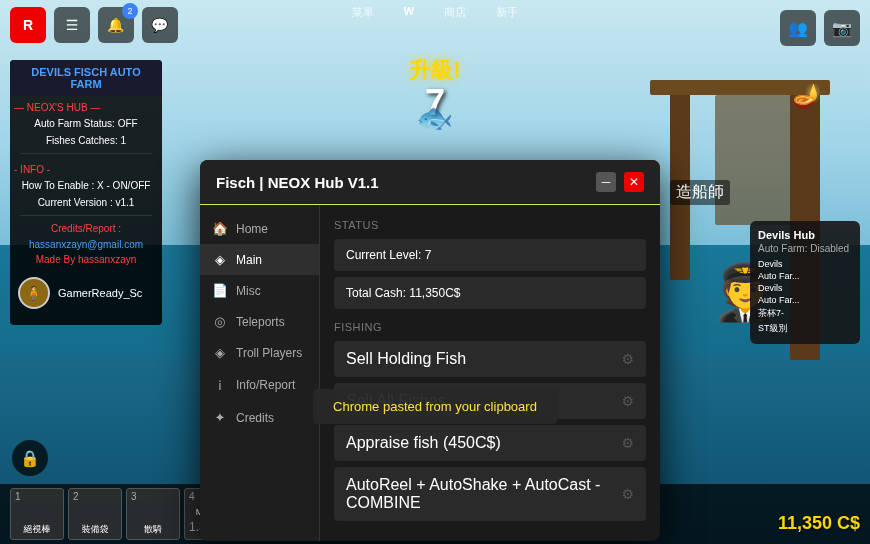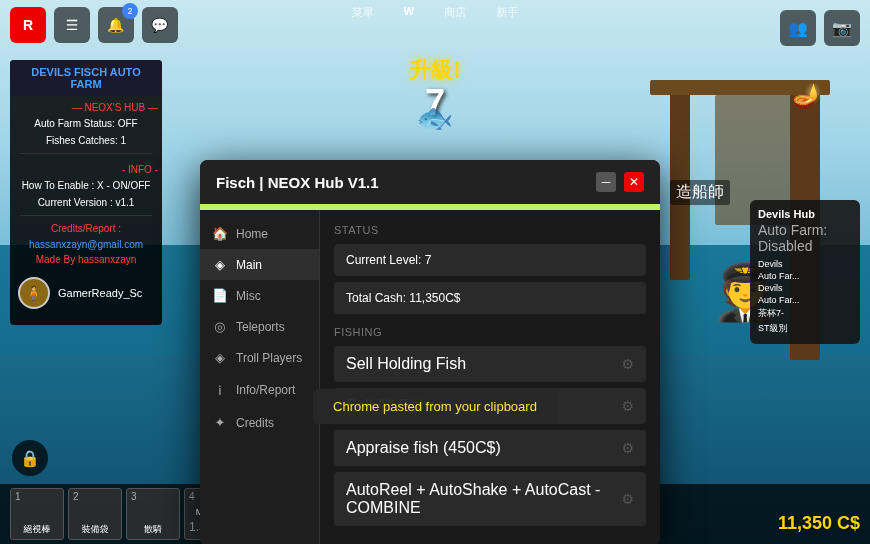--- a/index.html
+++ b/index.html
@@ -181,21 +181,21 @@
       color: #4a9eff;
       text-align: center;
       padding: 6px;
       font-size: 11px;
       font-weight: bold;
       border-radius: 4px 4px 0 0;
     }
 
     .left-panel-section {
       color: #ff4444;
-      text-align: right;
+      text-align: left;
       padding: 6px 4px 2px;
       font-size: 10px;
     }
 
     .left-panel-item {
       text-align: center;
       color: white;
       padding: 3px 4px;
       font-size: 10px;
     }
@@ -265,21 +265,21 @@
       box-shadow: 0 10px 40px rgba(0,0,0,0.8);
       overflow: hidden;
     }
 
     .modal-header {
       display: flex;
       align-items: center;
       justify-content: space-between;
       padding: 12px 16px;
       background: #222;
-      border-bottom: 6px solid #bef264;
+      border-bottom: 1px solid #bef264;
     }
 
     .modal-title {
       color: white;
       font-size: 15px;
       font-weight: bold;
     }
 
     .modal-controls {
       display: flex;
@@ -512,21 +512,21 @@
     }
 
     .devils-hub-title {
       font-weight: bold;
       font-size: 11px;
       margin-bottom: 2px;
     }
 
     .devils-hub-sub {
       color: #aaa;
-      font-size: 14px;
+      font-size: 10px;
       margin-bottom: 4px;
     }
 
     .devils-hub-item {
       color: white;
       font-size: 9px;
       padding: 1px 0;
     }
 
     

